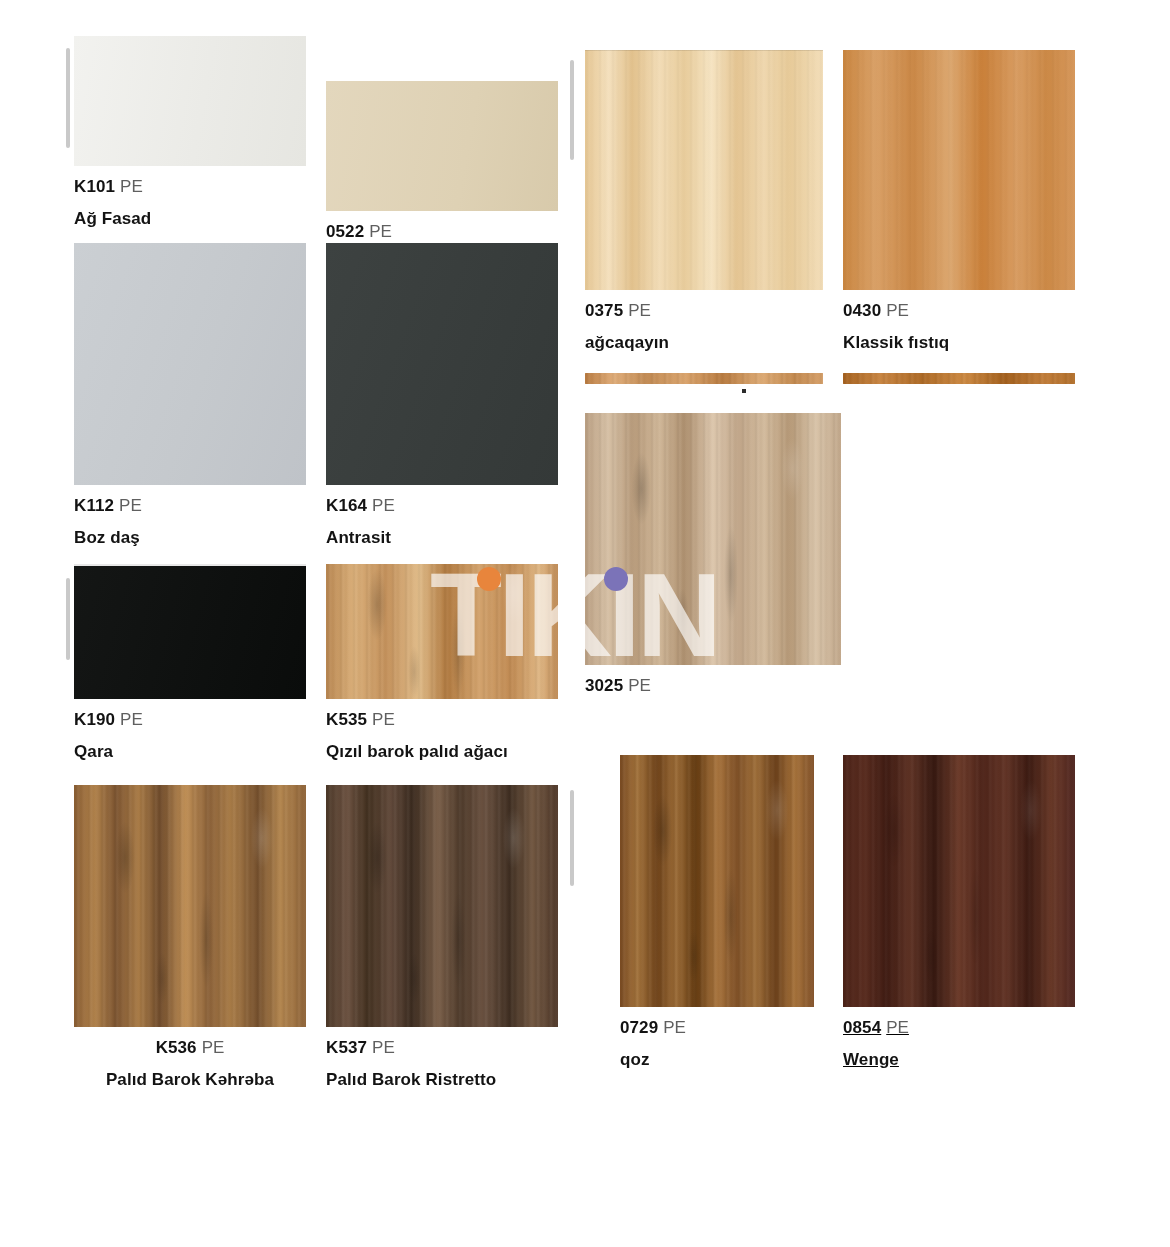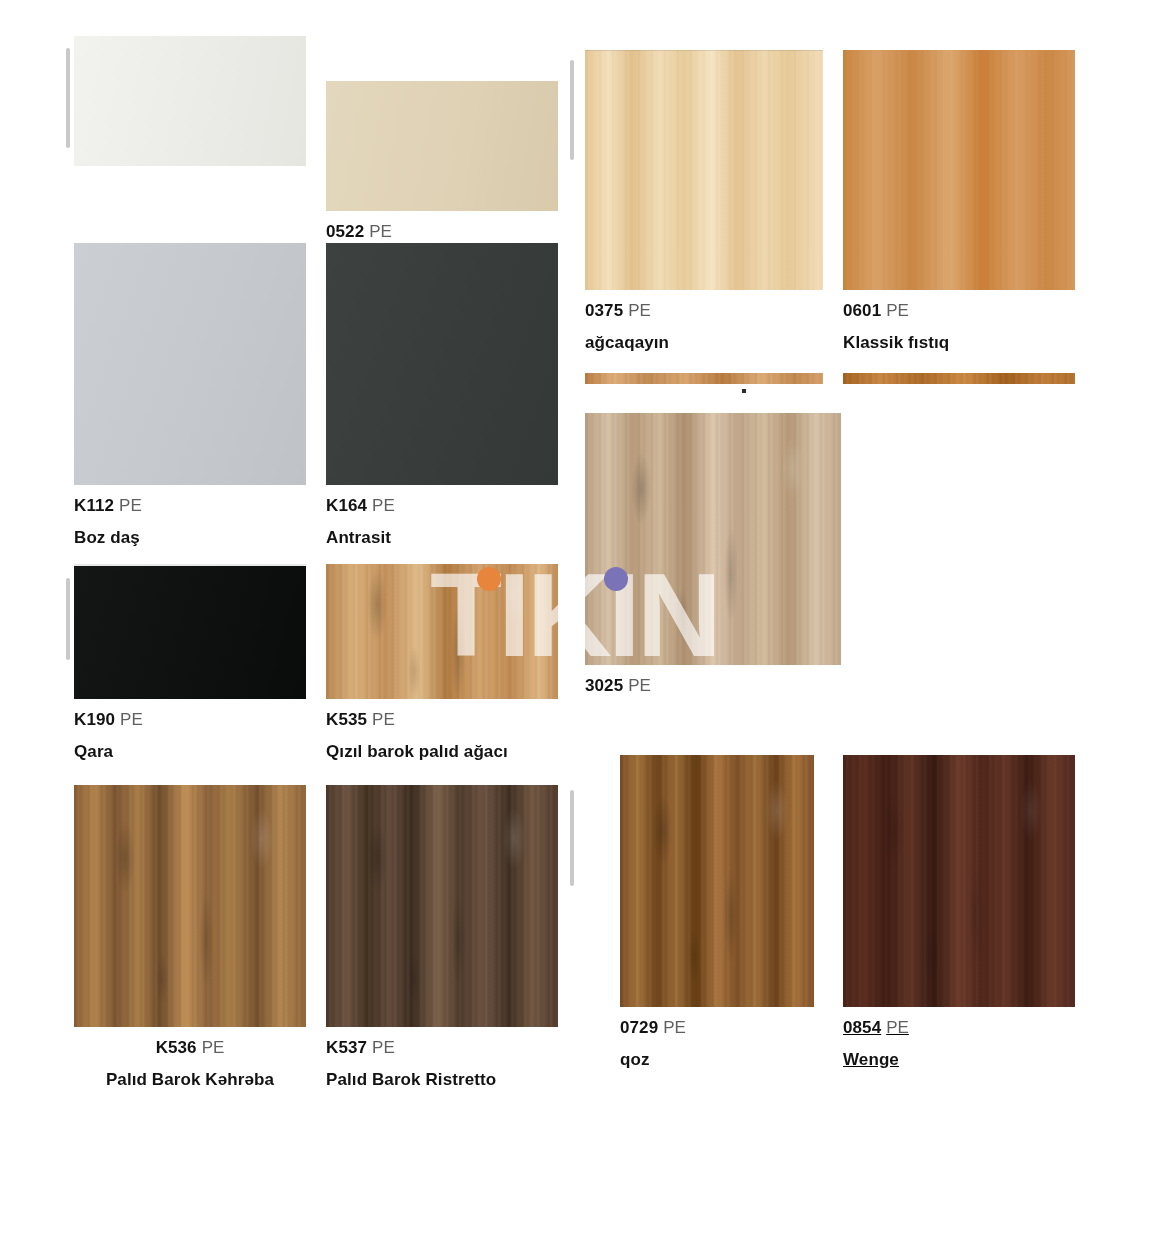--- a/index.html
+++ b/index.html
@@ -118,20 +118,24 @@
 
   <div class="panel" id="panel-left">
 
     <div class="rail" style="left:6px; top:48px; height:100px;"></div>
     <div class="rail" style="left:6px; top:578px; height:82px;"></div>
 
     <div class="cell" style="left:14px; top:36px; width:232px;">
       <div class="swatch" style="height:130px; background:#EDEDE9;">
         <div class="tex" style="background:linear-gradient(100deg,#F2F2EF 0%,#EBEBE7 55%,#E6E6E1 100%);"></div>
       </div>
+      <div class="caption">
+        <span class="cap-code">K101</span><span class="cap-pe">PE</span>
+        <span class="cap-name">Ağ Fasad</span>
+      </div>
     </div>
 
     <div class="cell" style="left:266px; top:36px; width:232px;margin-top:45px;">
       <div class="swatch" style="height:130px; background:#DFD2B6;">
         <div class="tex" style="background:linear-gradient(100deg,#E3D7BD 0%,#DED1B4 60%,#D8CAAB 100%);"></div>
       </div>
       <div class="caption">
         <span class="cap-code">0522</span><span class="cap-pe">PE</span>
         <span class="cap-name">bej</span>
       </div>
@@ -227,21 +231,21 @@
       </div>
     </div>
 
     <div class="cell" style="left:278px; top:50px; width:232px;">
       <div class="swatch" style="height:240px; background:#D08D4D;">
         <div class="tex" style="background:linear-gradient(90deg,#C9853F 0%,#D9A066 14%,#CA8745 30%,#DCA76F 46%,
                     #C97F38 60%,#D89C61 75%,#CB8845 88%,#D6975A 100%);"></div>
         <div class="tex grain-fine" style="opacity:.45;"></div>
       </div>
       <div class="caption">
-        <span class="cap-code">0601</span><span class="cap-pe">PE</span>
+        <span class="cap-code">0430</span><span class="cap-pe">PE</span>
         <span class="cap-name">Klassik fıstıq</span>
       </div>
     </div>
 
     <div class="edgeband" style="left:20px; top:373px; width:238px;">
       <div class="swatch" style="height:11px; background:#C98B52;">
         <div class="tex" style="background:linear-gradient(90deg,#B97B41 0%,#DFAC78 12%,#C18A53 26%,#D9A36C 42%,
                     #B77A3F 58%,#DDAA74 74%,#C2894F 88%,#D6A06A 100%);"></div>
         <div class="tex grain-fine"></div>
       </div>

